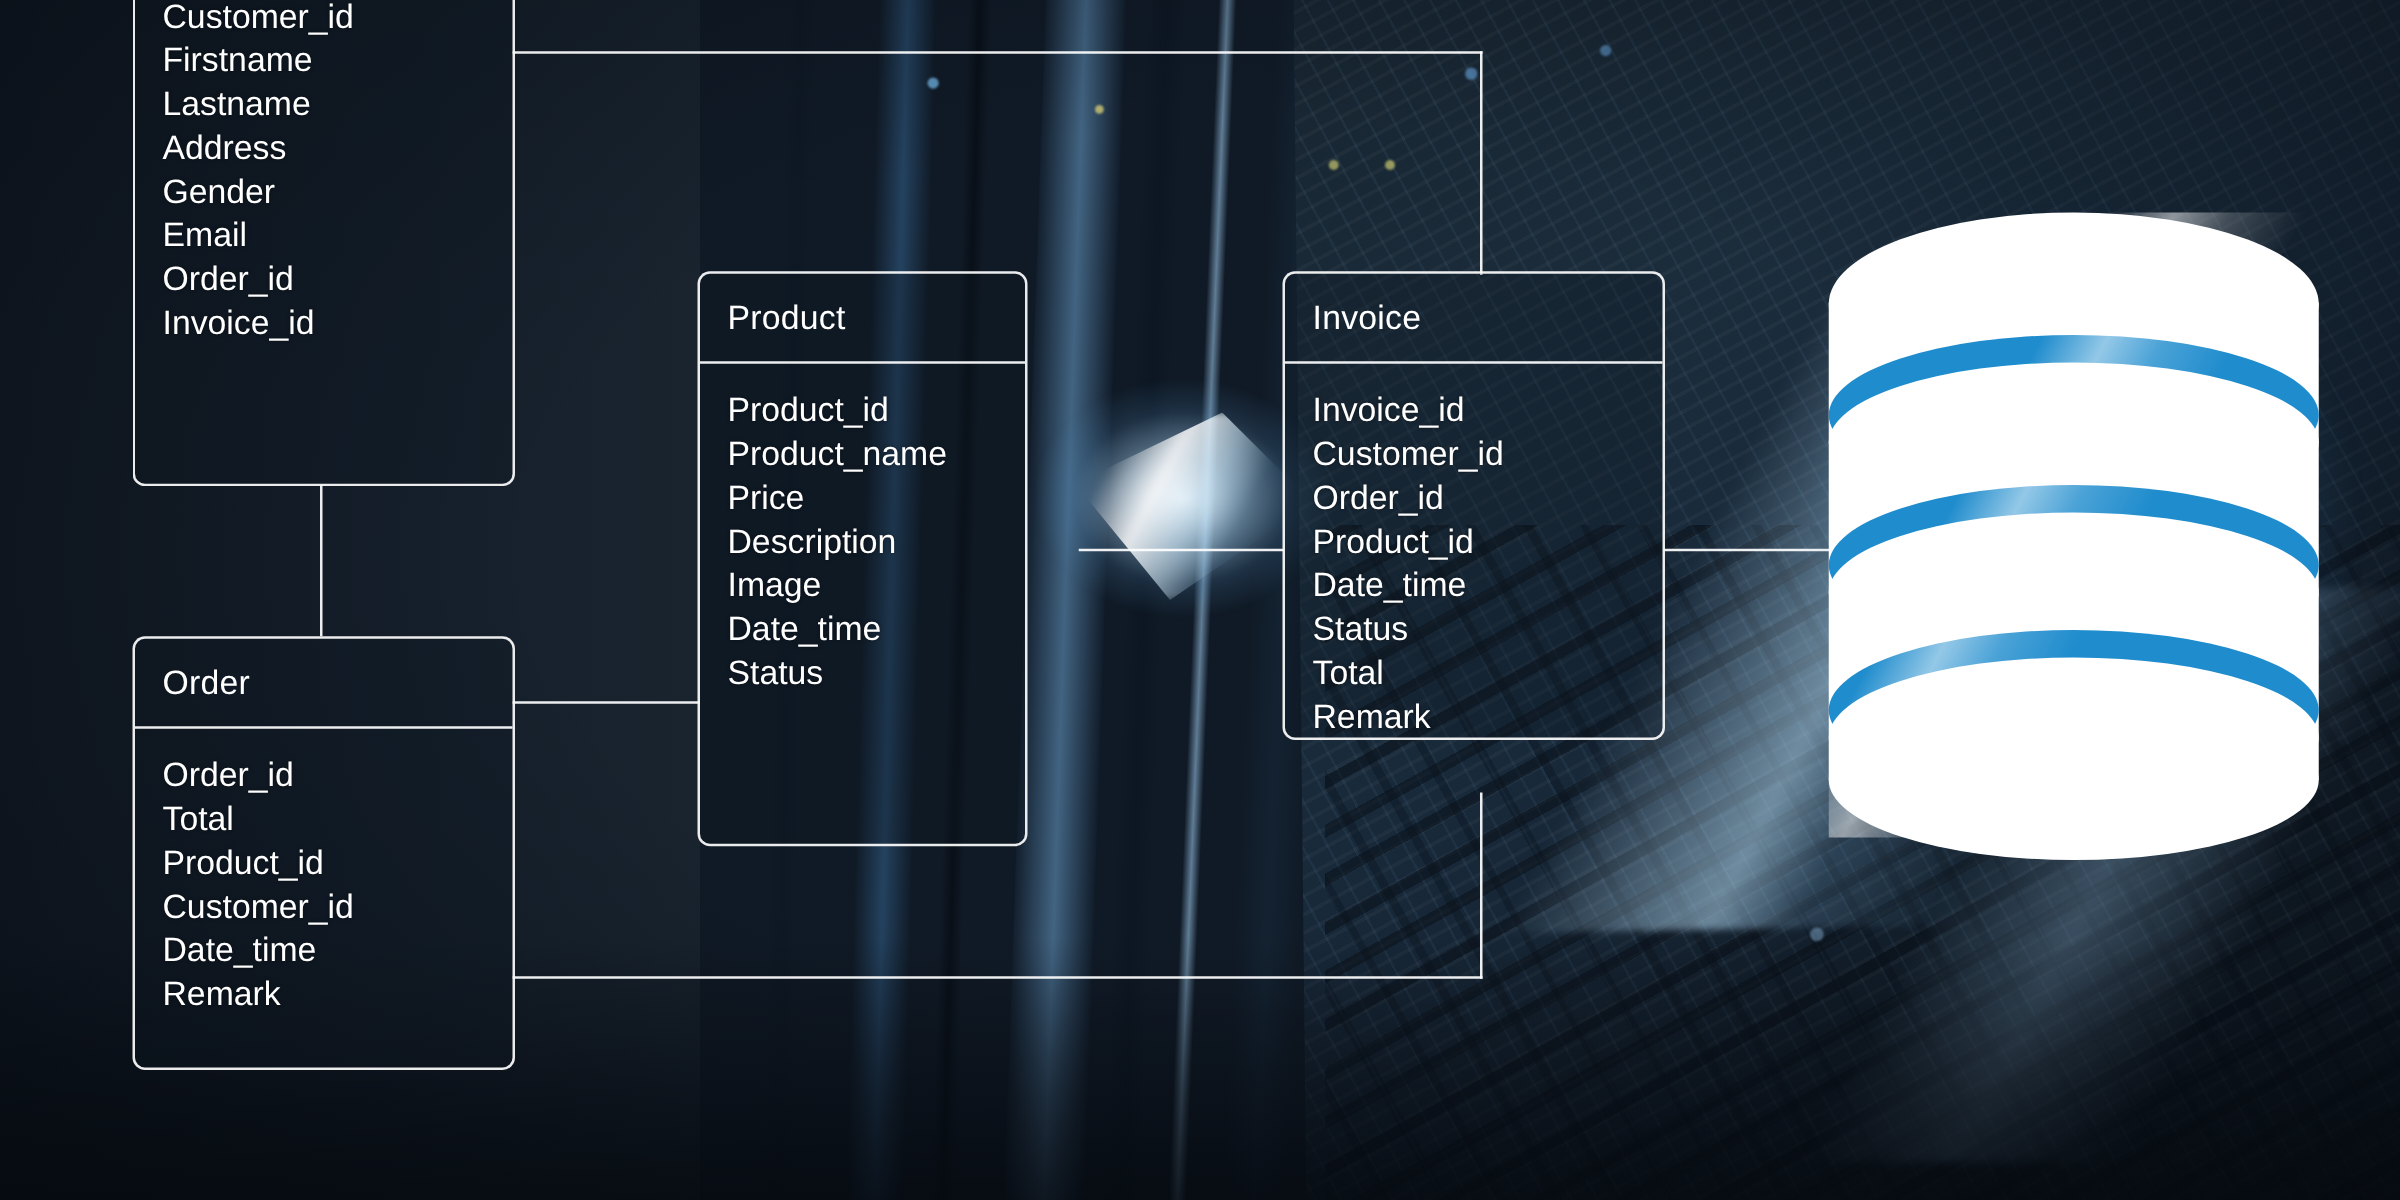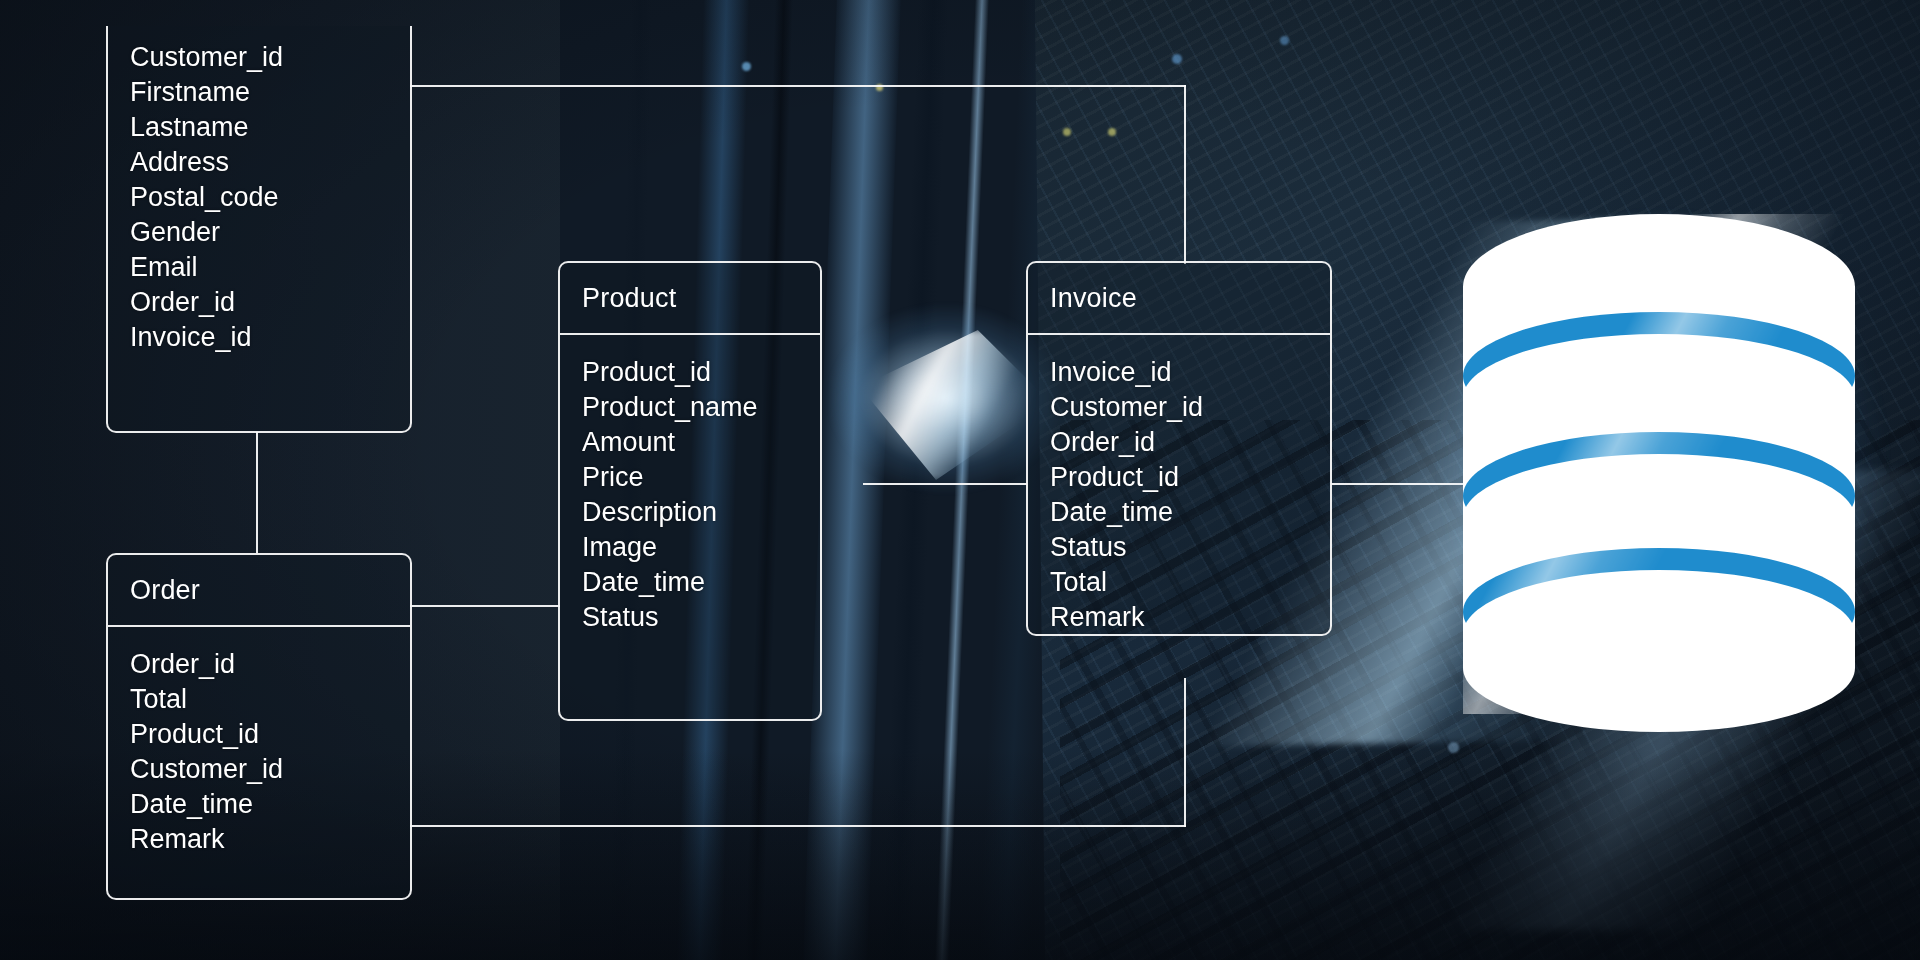--- a/index.html
+++ b/index.html
@@ -93,21 +93,21 @@
     position:absolute;left:0;bottom:0;width:1920px;height:210px;
     background:linear-gradient(180deg, rgba(8,13,20,0) 0%, rgba(8,13,20,.55) 60%, rgba(6,10,16,.8) 100%);
   }
   .vig{
     position:absolute;inset:0;
     background:radial-gradient(ellipse 1250px 760px at 52% 46%, rgba(0,0,0,0) 45%, rgba(4,8,14,.55) 100%);
   }
   .speck{position:absolute;border-radius:50%;filter:blur(1px);}
 
   
-  .er-layer{position:absolute;inset:0;margin-top:44px;}
+  .er-layer{position:absolute;inset:0;}
 
   .entity{
     position:absolute;
     border:2px solid rgba(255,255,255,.92);
     border-radius:10px;
     box-sizing:border-box;
     background:rgba(12,22,34,0.30);
   }
   .entity.noround-top{border-top-left-radius:0;border-top-right-radius:0;border-top:0;}
   .entity-title{
@@ -218,21 +218,20 @@
 
     <div class="conn h" style="left:410px;top:781px;width:776px;"></div>
     <div class="conn v" style="left:1184px;top:634px;height:149px;"></div>
 
     <div class="entity noround-top" style="left:106px;top:-18px;width:306px;height:407px;">
       <div class="entity-fields" style="padding-top:14px;">
         <div class="field">Customer_id</div>
         <div class="field">Firstname</div>
         <div class="field">Lastname</div>
         <div class="field">Address</div>
-        <div class="field">Postal_code</div>
         <div class="field">Gender</div>
         <div class="field">Email</div>
         <div class="field">Order_id</div>
         <div class="field">Invoice_id</div>
       </div>
     </div>
 
     <div class="entity" style="left:106px;top:509px;width:306px;height:347px;">
       <div class="entity-title">Order</div>
       <div class="entity-divider"></div>
@@ -245,21 +244,20 @@
         <div class="field">Remark</div>
       </div>
     </div>
 
     <div class="entity" style="left:558px;top:217px;width:264px;height:460px;">
       <div class="entity-title">Product</div>
       <div class="entity-divider"></div>
       <div class="entity-fields">
         <div class="field">Product_id</div>
         <div class="field">Product_name</div>
-        <div class="field">Amount</div>
         <div class="field">Price</div>
         <div class="field">Description</div>
         <div class="field">Image</div>
         <div class="field">Date_time</div>
         <div class="field">Status</div>
       </div>
     </div>
 
     <div class="entity" style="left:1026px;top:217px;width:306px;height:375px;">
       <div class="entity-title">Invoice</div>

